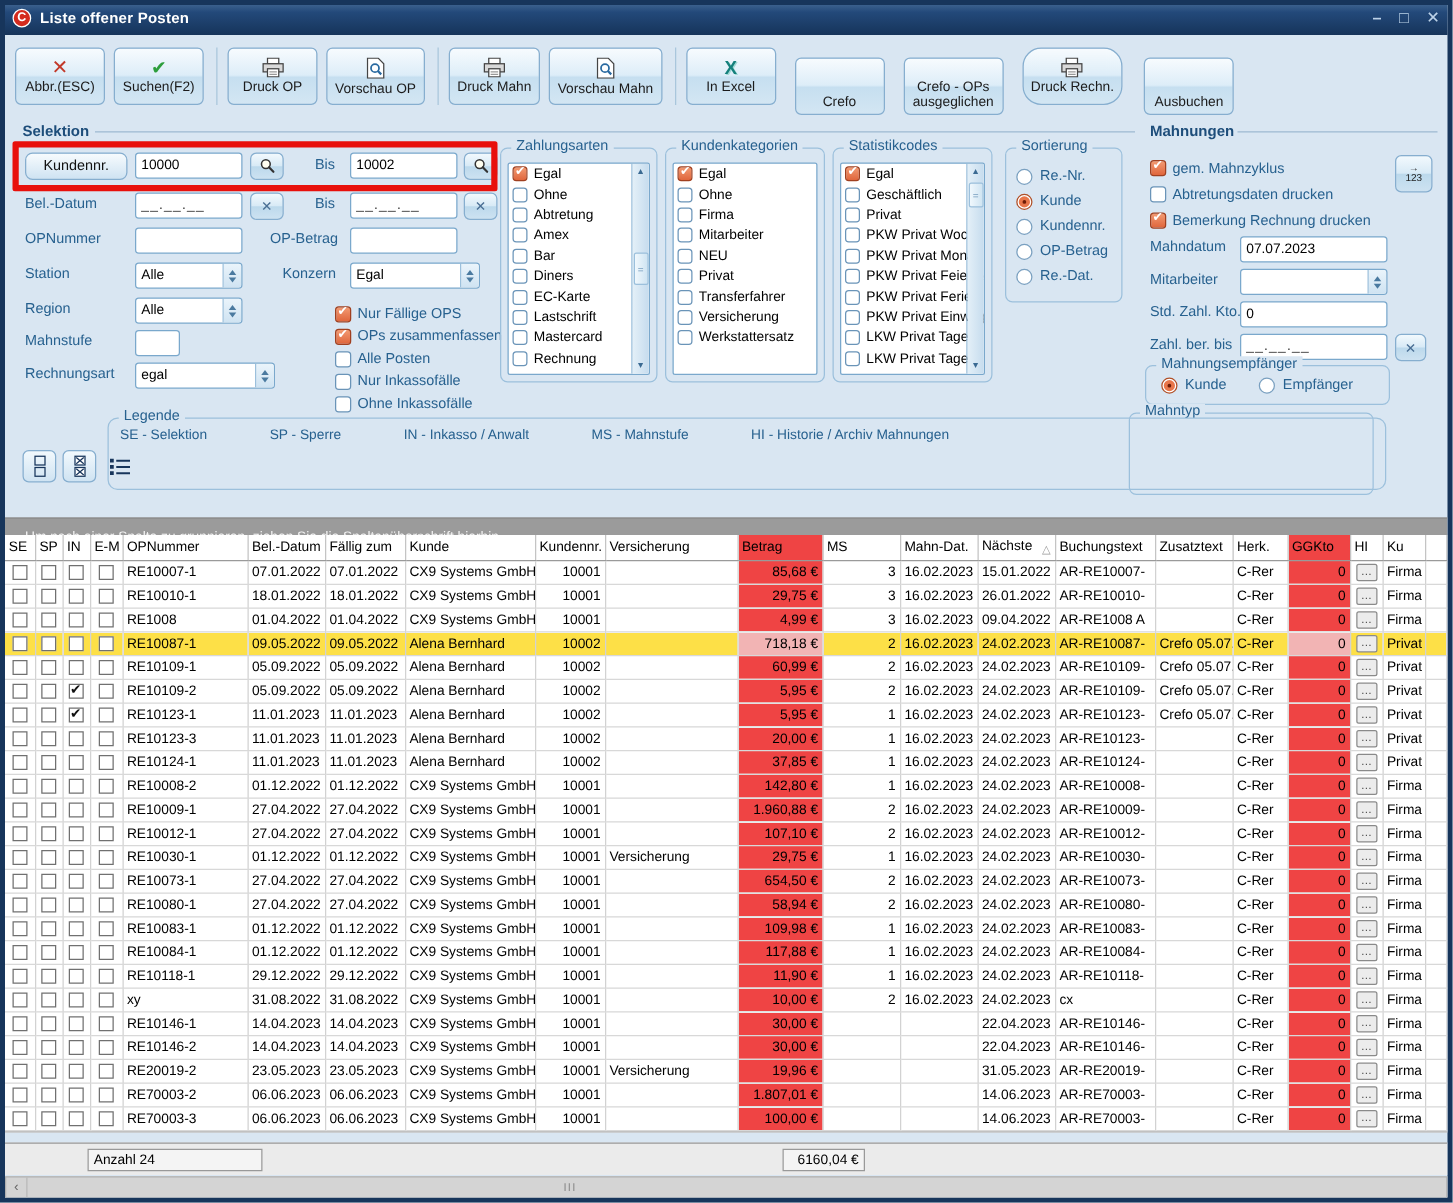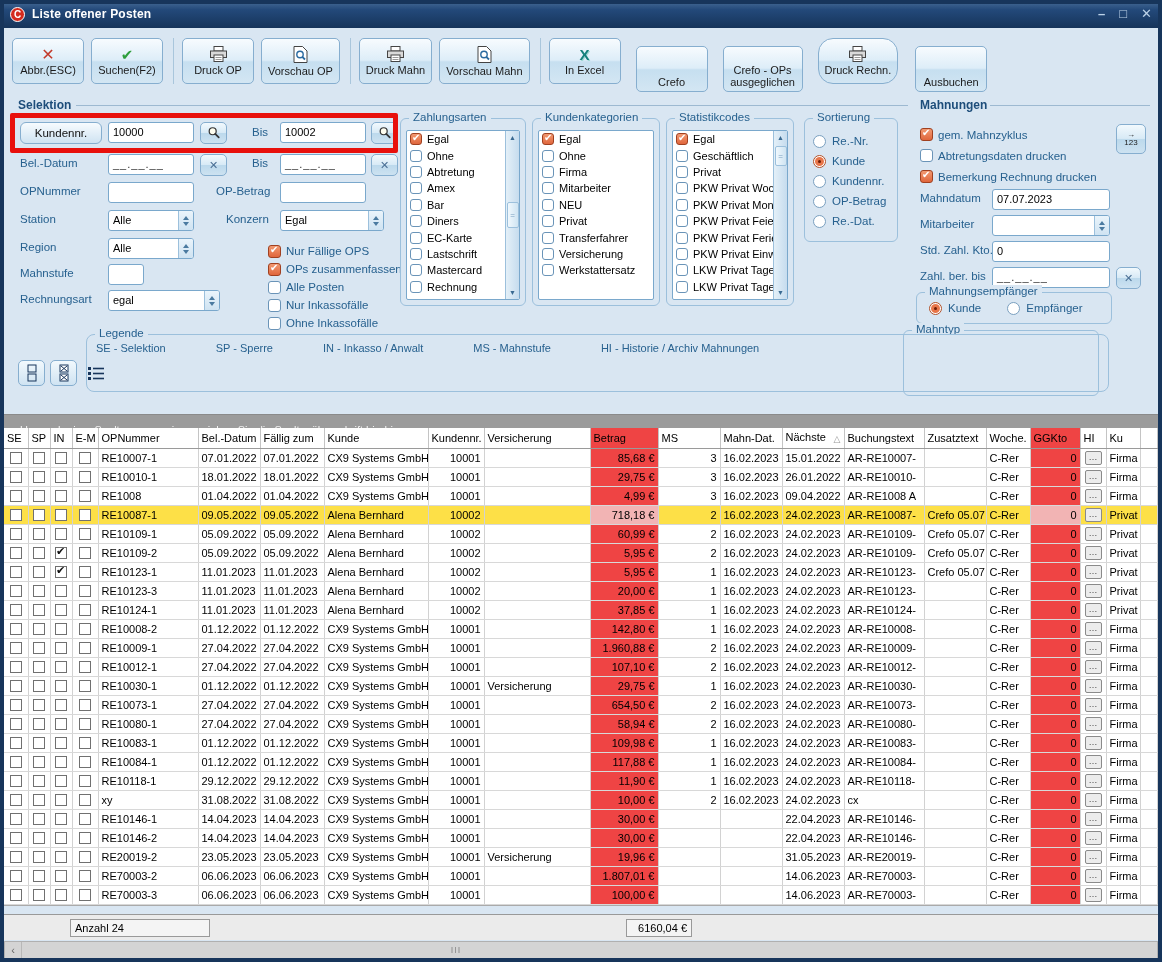--- a/index.html
+++ b/index.html
@@ -631,21 +631,21 @@
           <th>Fällig zum</th>
           <th>Kunde</th>
           <th>Kundennr.</th>
           <th>Versicherung</th>
           <th class="pink">Betrag</th>
           <th>MS</th>
           <th>Mahn-Dat.</th>
           <th><span>Nächste</span><span class="sort-tri">△</span></th>
           <th>Buchungstext</th>
           <th>Zusatztext</th>
-          <th>Woche.</th>
+          <th>Herk.</th>
           <th class="pink">GGKto</th>
           <th>HI</th>
           <th>Ku</th>
           <th></th>
         </tr>
       </thead>
       <tbody>
 
           <tr>
             <td class="c"><span class="tcb"></span></td>

